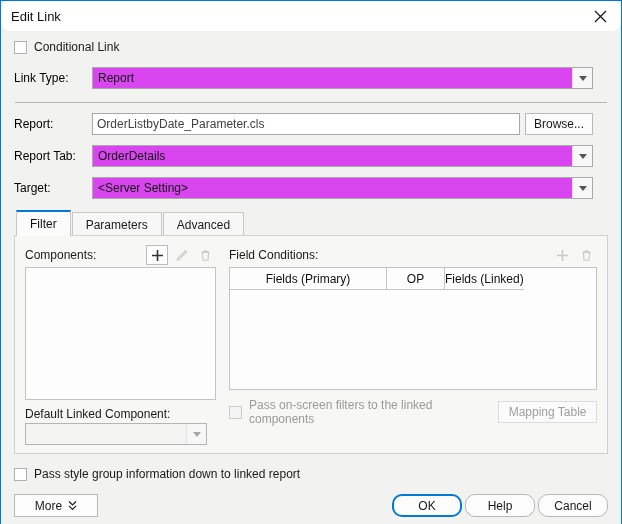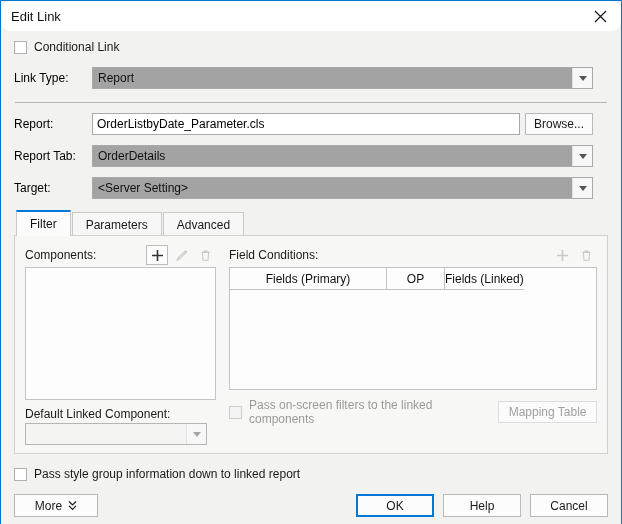--- a/index.html
+++ b/index.html
@@ -93,30 +93,30 @@
     font-size: 12px;
     color: #000000;
   }
   .textbox {
     height: 22px;
     box-sizing: border-box;
     border: 1px solid #a9a9a9;
     background: #ffffff;
     font-family: "Liberation Sans", sans-serif;
     font-size: 12px;
-    color: #000000;
+    color: #404040;
     padding: 0 4px;
     line-height: 20px;
     outline: none;
   }
   .combo {
     height: 22px;
     box-sizing: border-box;
     border: 1px solid #a9a9a9;
-    background: #a3a3a3;
+    background: #d946ef;
     display: flex;
     align-items: center;
     position: relative;
     cursor: pointer;
   }
   .combo .cval {
     padding-left: 5px;
     font-size: 12px;
     color: #111111;
     flex: 1;
@@ -271,21 +271,21 @@
     box-sizing: border-box;
   }
   .foot-btns {
     display: flex;
     align-items: center;
     margin-top: 6px;
   }
   .more-btn { width: 84px; height: 23px; }
   .chev2 { margin-left: 6px; font-size: 10px; line-height: 8px; display: inline-block; }
   .spacer { flex: 1; }
-  .act-btn { width: 78px; height: 23px; margin-left: 9px; }
+  .act-btn { width: 70px; height: 23px; margin-left: 3px; border-radius: 10px; }
 </style>
 </head>
 <body>
 
 <div class="dialog">
 
   <div class="titlebar">
     <div class="title-text">Edit Link</div>
     <div class="close-btn">
       <svg width="13" height="13" viewBox="0 0 13 13">

